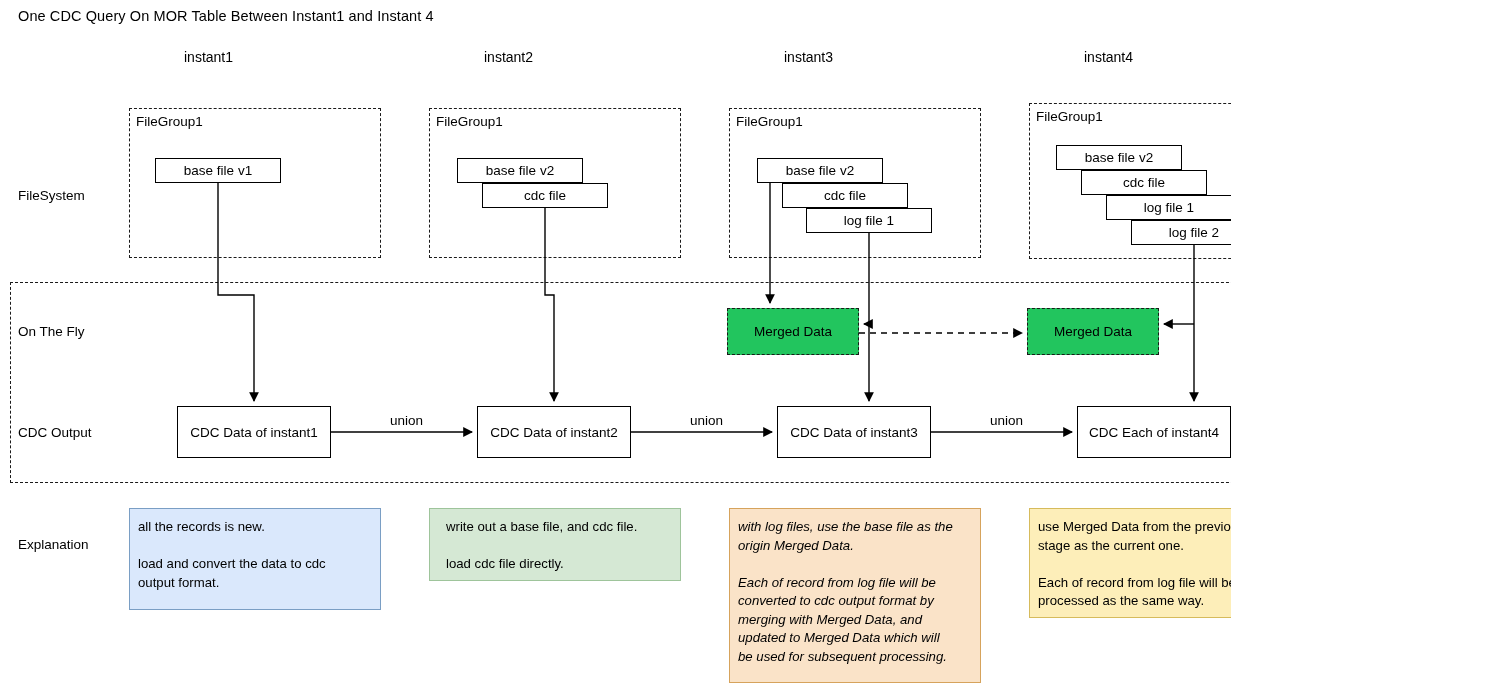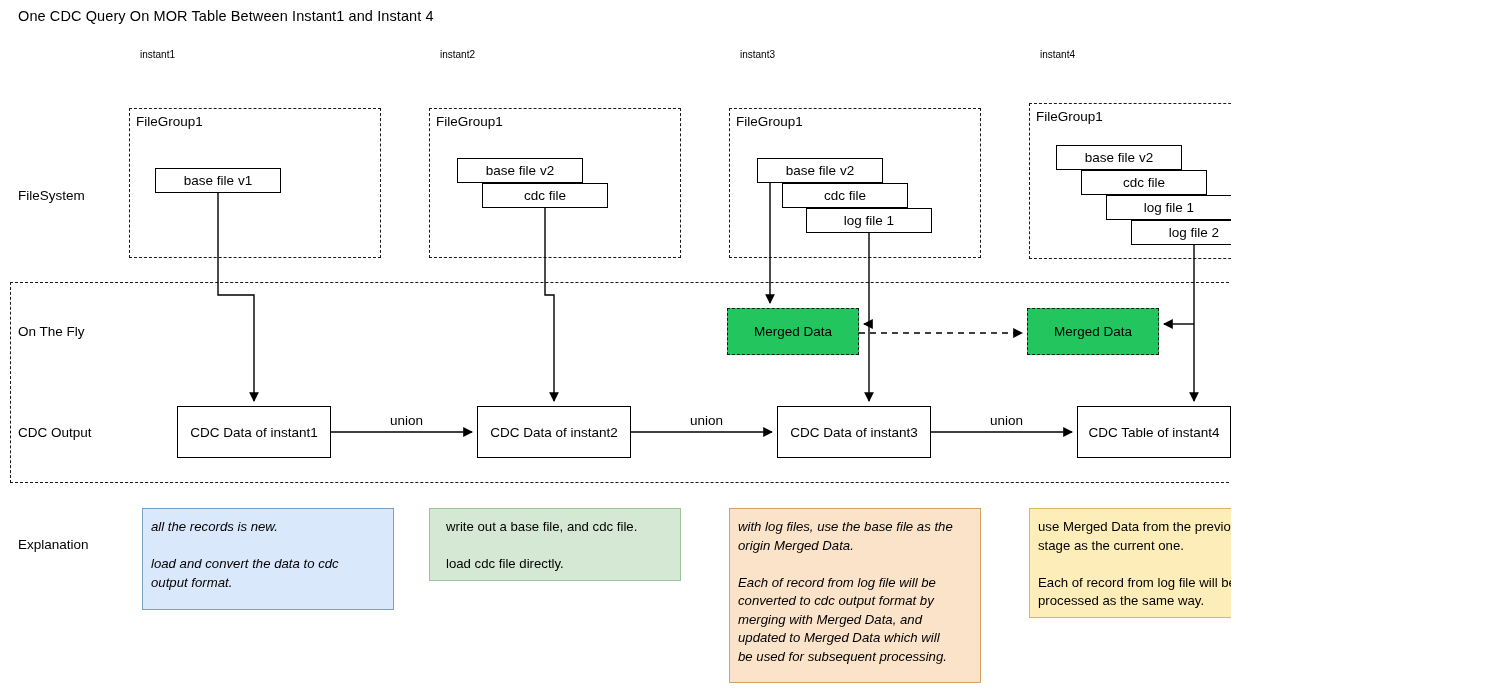--- a/index.html
+++ b/index.html
@@ -17,23 +17,24 @@
   }
   .abs{position:absolute;}
   
   .title{
     left:18px; top:8px;
     font-size:14.5px;
     letter-spacing:0.1px;
     white-space:nowrap;
   }
   .colhead{
-    font-size:10px;
+    font-size:14px;
     white-space:nowrap;
     top:49px;
+    margin-left:44px;
   }
   .rowlabel{
     font-size:13.5px;
     white-space:nowrap;
     left:18px;
   }
   
   .fg-box{
     border:1.6px dashed #1a1a1a;
     box-sizing:border-box;
@@ -147,21 +148,21 @@
   <div class="abs fg-box" style="left:429px;top:108px;width:252px;height:150px;">
     <span class="fg-label">FileGroup1</span>
   </div>
   <div class="abs fg-box" style="left:729px;top:108px;width:252px;height:150px;">
     <span class="fg-label">FileGroup1</span>
   </div>
   <div class="abs fg-box" style="left:1029px;top:103px;width:252px;height:156px;">
     <span class="fg-label">FileGroup1</span>
   </div>
 
-  <div class="abs filebox" style="left:155px;top:158px;width:126px;height:25px;margin-top:10px;">base file v1</div>
+  <div class="abs filebox" style="left:155px;top:158px;width:126px;height:25px;">base file v1</div>
 
   <div class="abs filebox" style="left:457px;top:158px;width:126px;height:25px;">base file v2</div>
   <div class="abs filebox" style="left:482px;top:183px;width:126px;height:25px;">cdc file</div>
 
   <div class="abs filebox" style="left:757px;top:158px;width:126px;height:25px;">base file v2</div>
   <div class="abs filebox" style="left:782px;top:183px;width:126px;height:25px;">cdc file</div>
   <div class="abs filebox" style="left:806px;top:208px;width:126px;height:25px;">log file 1</div>
 
   <div class="abs filebox" style="left:1056px;top:145px;width:126px;height:25px;">base file v2</div>
   <div class="abs filebox" style="left:1081px;top:170px;width:126px;height:25px;">cdc file</div>
@@ -169,21 +170,21 @@
   <div class="abs filebox" style="left:1131px;top:220px;width:126px;height:25px;">log file 2</div>
 
   <div class="abs band" style="left:10px;top:282px;width:1274px;height:201px;"></div>
 
   <div class="abs mergedbox" style="left:727px;top:308px;width:132px;height:47px;">Merged Data</div>
   <div class="abs mergedbox" style="left:1027px;top:308px;width:132px;height:47px;">Merged Data</div>
 
   <div class="abs cdcbox" style="left:177px;top:406px;width:154px;height:52px;">CDC Data of instant1</div>
   <div class="abs cdcbox" style="left:477px;top:406px;width:154px;height:52px;">CDC Data of instant2</div>
   <div class="abs cdcbox" style="left:777px;top:406px;width:154px;height:52px;">CDC Data of instant3</div>
-  <div class="abs cdcbox" style="left:1077px;top:406px;width:154px;height:52px;">CDC Table of instant4</div>
+  <div class="abs cdcbox" style="left:1077px;top:406px;width:154px;height:52px;">CDC Each of instant4</div>
 
   <div class="abs outbox" style="left:1325px;top:406px;width:158px;height:50px;">CDC Data Output</div>
 
   <div class="abs union" style="left:386px;top:413px;">union</div>
   <div class="abs union" style="left:686px;top:413px;">union</div>
   <div class="abs union" style="left:986px;top:413px;">union</div>
 
   <svg class="edges" viewBox="0 0 1491 694">
     <defs>
       <marker id="arw" viewBox="0 0 10 10" refX="9" refY="5" markerWidth="7" markerHeight="7" orient="auto-start-reverse">
@@ -210,21 +211,21 @@
 
     <path d="M859,333 L1022,333" fill="none" stroke="#000000" stroke-width="1.4" stroke-dasharray="6,5" marker-end="url(#arwd)"></path>
 
     <path d="M331,432 L472,432" fill="none" stroke="#000000" stroke-width="1.4" marker-end="url(#arw)"></path>
     <path d="M631,432 L772,432" fill="none" stroke="#000000" stroke-width="1.4" marker-end="url(#arw)"></path>
     <path d="M931,432 L1072,432" fill="none" stroke="#000000" stroke-width="1.4" marker-end="url(#arw)"></path>
 
     <path d="M1231,421 L1301,421 L1301,411 L1322,431 L1301,451 L1301,441 L1231,441 z" fill="#ffffff" stroke="#000000" stroke-width="1.4"></path>
   </svg>
 
-  <div class="abs expl expl-blue" style="left:142px;top:508px;width:252px;height:102px;font-style:italic;">all the records is new.
+  <div class="abs expl expl-blue" style="left:129px;top:508px;width:252px;height:102px;">all the records is new.
 
 load and convert the data to cdc
 output format.</div>
   <div class="abs expl expl-green" style="left:429px;top:508px;width:252px;height:73px;">write out a base file, and cdc file.
 
 load cdc file directly.</div>
   <div class="abs expl expl-orange" style="left:729px;top:508px;width:252px;height:175px;font-style:italic;">with log files, use the base file as the
 origin Merged Data.
 
 Each of record from log file will be

